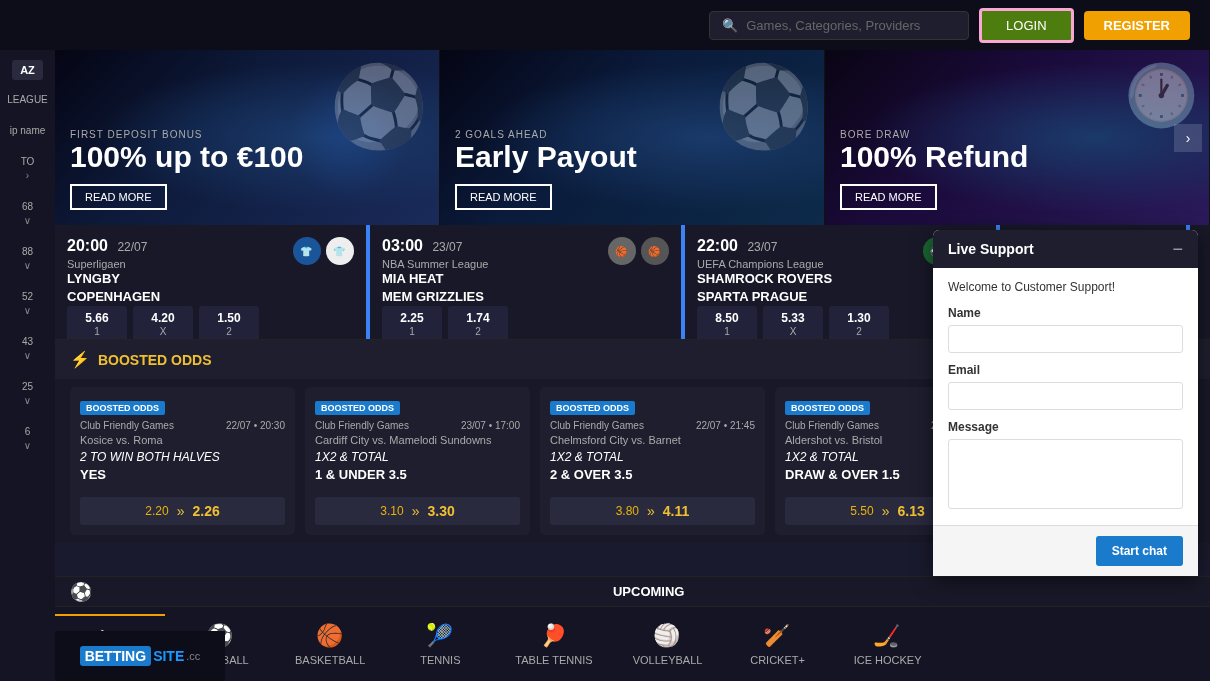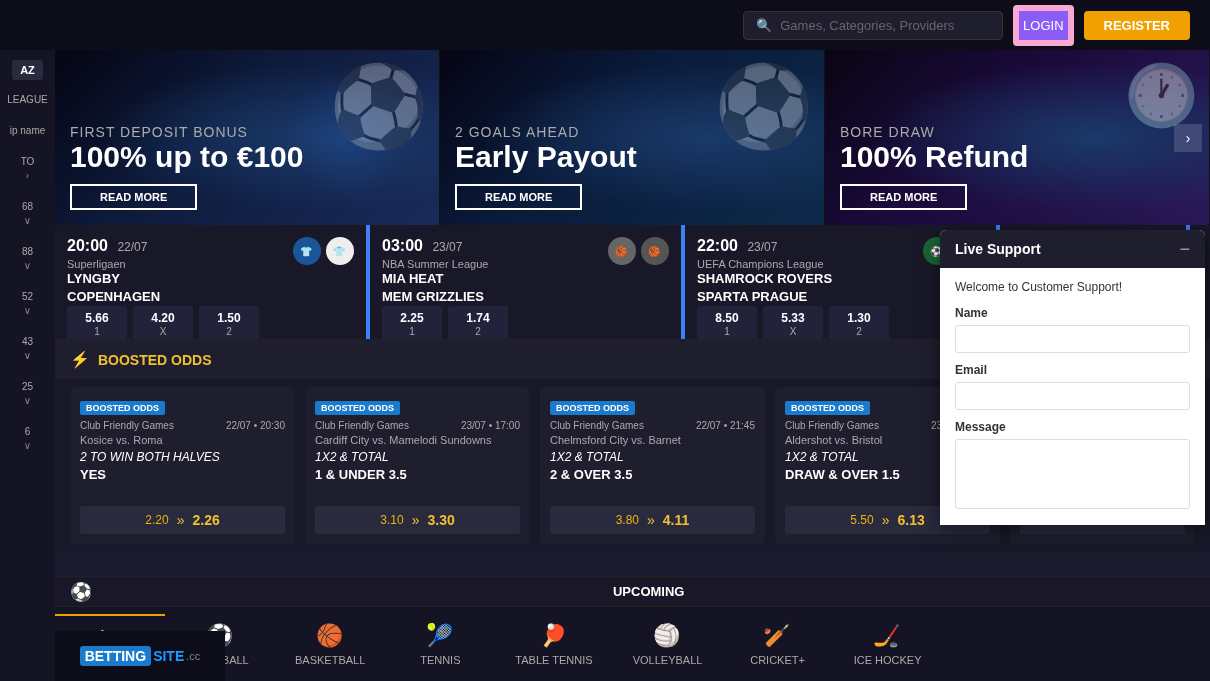--- a/index.html
+++ b/index.html
@@ -21,25 +21,25 @@
       border-radius: 4px;
       padding: 6px 12px;
       color: #aaa;
       display: flex;
       align-items: center;
       gap: 8px;
       width: 260px;
       font-size: 13px;
     }
     .btn-login {
-      background: #8b5cf6;
-      color: #fff;
-      border: 6px solid #f9a8d4;
+      background: #4d7c0f;
+      color: #fff;
+      border: 3px solid #f9a8d4;
       border-radius: 4px;
-      padding: 7px 4px;
+      padding: 7px 24px;
       font-size: 13px;
       cursor: pointer;
     }
     .btn-register {
       background: #f0a000;
       color: #fff;
       border: none;
       border-radius: 4px;
       padding: 7px 20px;
       font-size: 13px;
@@ -112,41 +112,41 @@
       border-right: 1px solid #111;
     }
     .banner-card::before {
       content: '';
       position: absolute;
       top: 0; left: 0; right: 0; bottom: 0;
       background: radial-gradient(ellipse at 70% 50%, #1a3a6a 0%, transparent 60%);
     }
     .banner-label {
       color: #aaa;
-      font-size: 14px;
+      font-size: 10px;
       text-transform: uppercase;
       letter-spacing: 1px;
       position: relative;
       z-index: 1;
     }
     .banner-title {
       color: #fff;
       font-size: 30px;
       font-weight: bold;
       position: relative;
       z-index: 1;
       margin: 0 0 10px;
     }
     .btn-read-more {
       background: transparent;
       color: #fff;
       border: 2px solid #fff;
-      padding: 5px 28px;
+      padding: 5px 13px;
       font-size: 11px;
-      font-weight: bold;
+      font-weight: normal;
       cursor: pointer;
       position: relative;
       z-index: 1;
       width: fit-content;
     }
     .banner-next-btn {
       position: absolute;
       right: 8px;
       top: 50%;
       transform: translateY(-50%);
@@ -262,21 +262,21 @@
     }
     .boosted-meta {
       color: #aaa;
       font-size: 10px;
       display: flex;
       justify-content: space-between;
       margin-bottom: 3px;
     }
     .boosted-match { color: #aaa; font-size: 11px; margin-bottom: 4px; }
     .boosted-bet { color: #fff; font-size: 12px; margin-bottom: 3px; font-style: italic; }
-    .boosted-selection { color: #fff; font-size: 13px; font-weight: bold; margin-bottom: 24px; }
+    .boosted-selection { color: #fff; font-size: 13px; font-weight: bold; margin-bottom: 15px; }
     .boosted-odds-row {
       display: flex;
       align-items: center;
       background: #2a2a3f;
       border-radius: 3px;
       padding: 6px 10px;
       gap: 8px;
       justify-content: center;
     }
     .old-odd { color: #eab308; font-size: 12px; }
@@ -319,21 +319,21 @@
       height: 50px;
       background: #0d0d1a;
       display: flex;
       align-items: center;
       justify-content: center;
     }
 
     
     .live-support {
       position: absolute;
-      right: 5px;
+      right: 12px;
       top: 230px;
       width: 265px;
       background: #fff;
       border-radius: 6px 6px 0 0;
       box-shadow: 0 4px 20px rgba(0,0,0,0.5);
       z-index: 100;
     }
     .chat-header {
       background: #1e1e2e;
       color: #fff;
@@ -778,13 +778,16 @@
   </div>
   <div class="chat-body">
     <div class="chat-welcome">Welcome to Customer Support!</div>
     <div class="chat-field-label">Name</div>
     <input class="chat-input" type="text" style="">
     <div class="chat-field-label">Email</div>
     <input class="chat-input" type="email" style="">
     <div class="chat-field-label">Message</div>
     <textarea class="chat-textarea" style=""></textarea>
   </div>
+  <div class="chat-footer">
+    <button class="btn-start-chat">Start chat</button>
+  </div>
 </div>
 
 </body></html>

